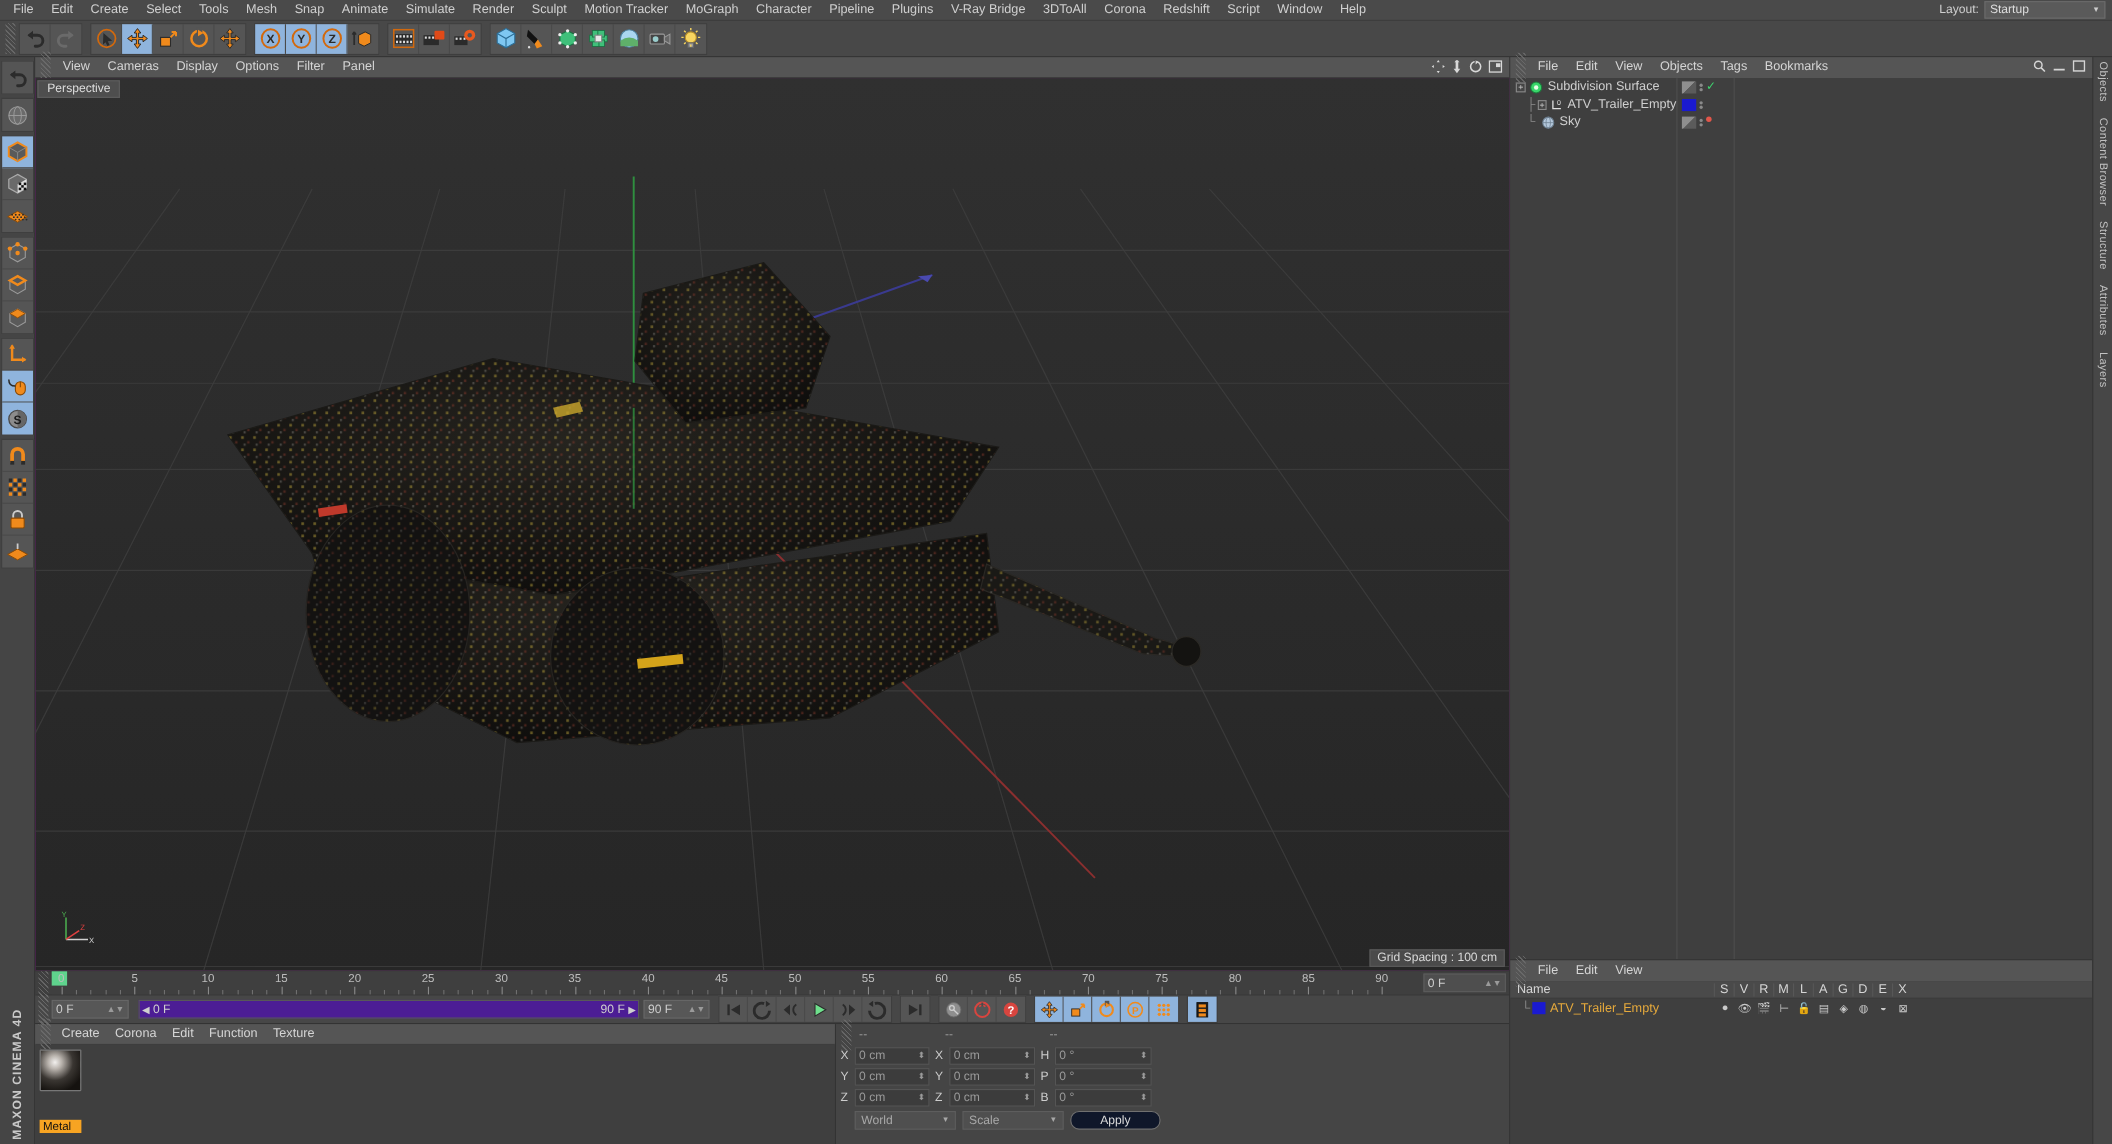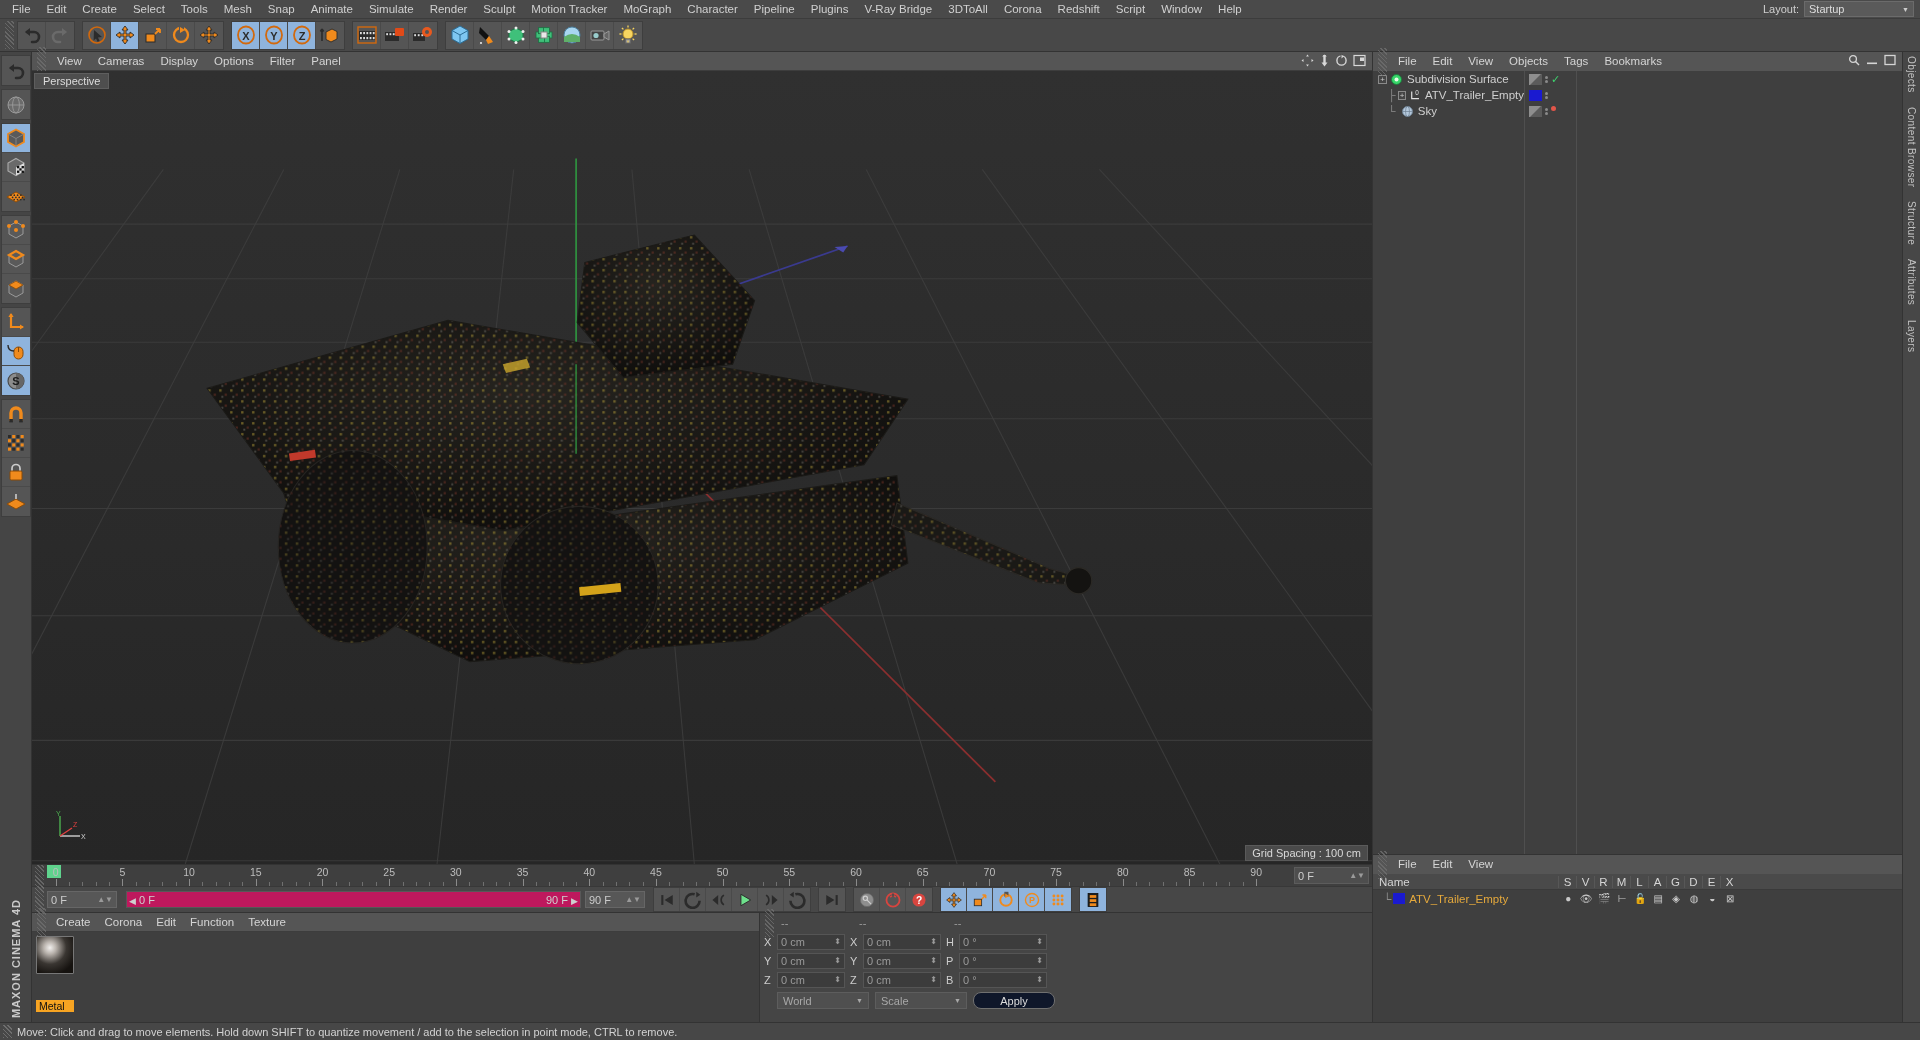--- a/index.html
+++ b/index.html
@@ -68,21 +68,21 @@
   .tl-tick{position:absolute;bottom:0;width:1px;background:#8a8a8a;}
   .tl-lbl{position:absolute;top:1px;font-size:10.5px;color:#bdbdbd;transform:translateX(-50%);}
   .tl-green{position:absolute;left:0;top:0;width:14px;height:13px;background:#5fd38d;}
   .tl-field{width:75px;background:#4e4e4e;border:1px solid #5c5c5c;display:flex;align-items:center;
      justify-content:space-between;padding:0 3px;font-size:11px;color:#cfcfcf;margin:2px 3px;}
 
   
   .transport{height:26px;background:#474747;display:flex;align-items:center;flex:none;border-top:1px solid #383838;}
   .num-field{background:#575757;border:1px solid #666;height:17px;display:flex;align-items:center;
      justify-content:space-between;padding:0 3px;font-size:11px;color:#ccc;}
-  .range-bar{flex:1;height:17px;background:#be185d;border:1px solid #585858;display:flex;align-items:center;
+  .range-bar{flex:1;height:17px;background:#4c1d95;border:1px solid #585858;display:flex;align-items:center;
      justify-content:space-between;padding:0 2px;font-size:11px;color:#cfcfcf;margin:0 4px;}
   .tp-btn{width:26px;height:23px;display:flex;align-items:center;justify-content:center;border-right:1px solid #4a4a4a;}
   .tp-btn:last-child{border-right:none;}
   .tp-btn.on{background:#8fb4dd;}
 
   
   .bottom{height:110px;display:flex;flex:none;border-top:1px solid #333;}
   .panel{background:#454545;border-right:1px solid #333;display:flex;flex-direction:column;}
   .pmenu{height:19px;background:#555;display:flex;align-items:center;padding-left:2px;flex:none;border-bottom:1px solid #3d3d3d;}
   .pmenu .mi{padding:0 7px;font-size:11.5px;color:#d5d5d5;line-height:19px;}
@@ -1105,17 +1105,13 @@
       <div class="rdock" id="rdock">
           <span>Objects</span>
           <span>Content Browser</span>
           <span>Structure</span>
           <span>Attributes</span>
           <span>Layers</span>
         </div>
     </div>
   </div>
 
-  <div class="status">
-    <div class="sg"></div>
-    <div class="txt">Move: Click and drag to move elements. Hold down SHIFT to quantize movement / add to the selection in point mode, CTRL to remove.</div>
-  </div>
 </div>
 
 </body></html>

